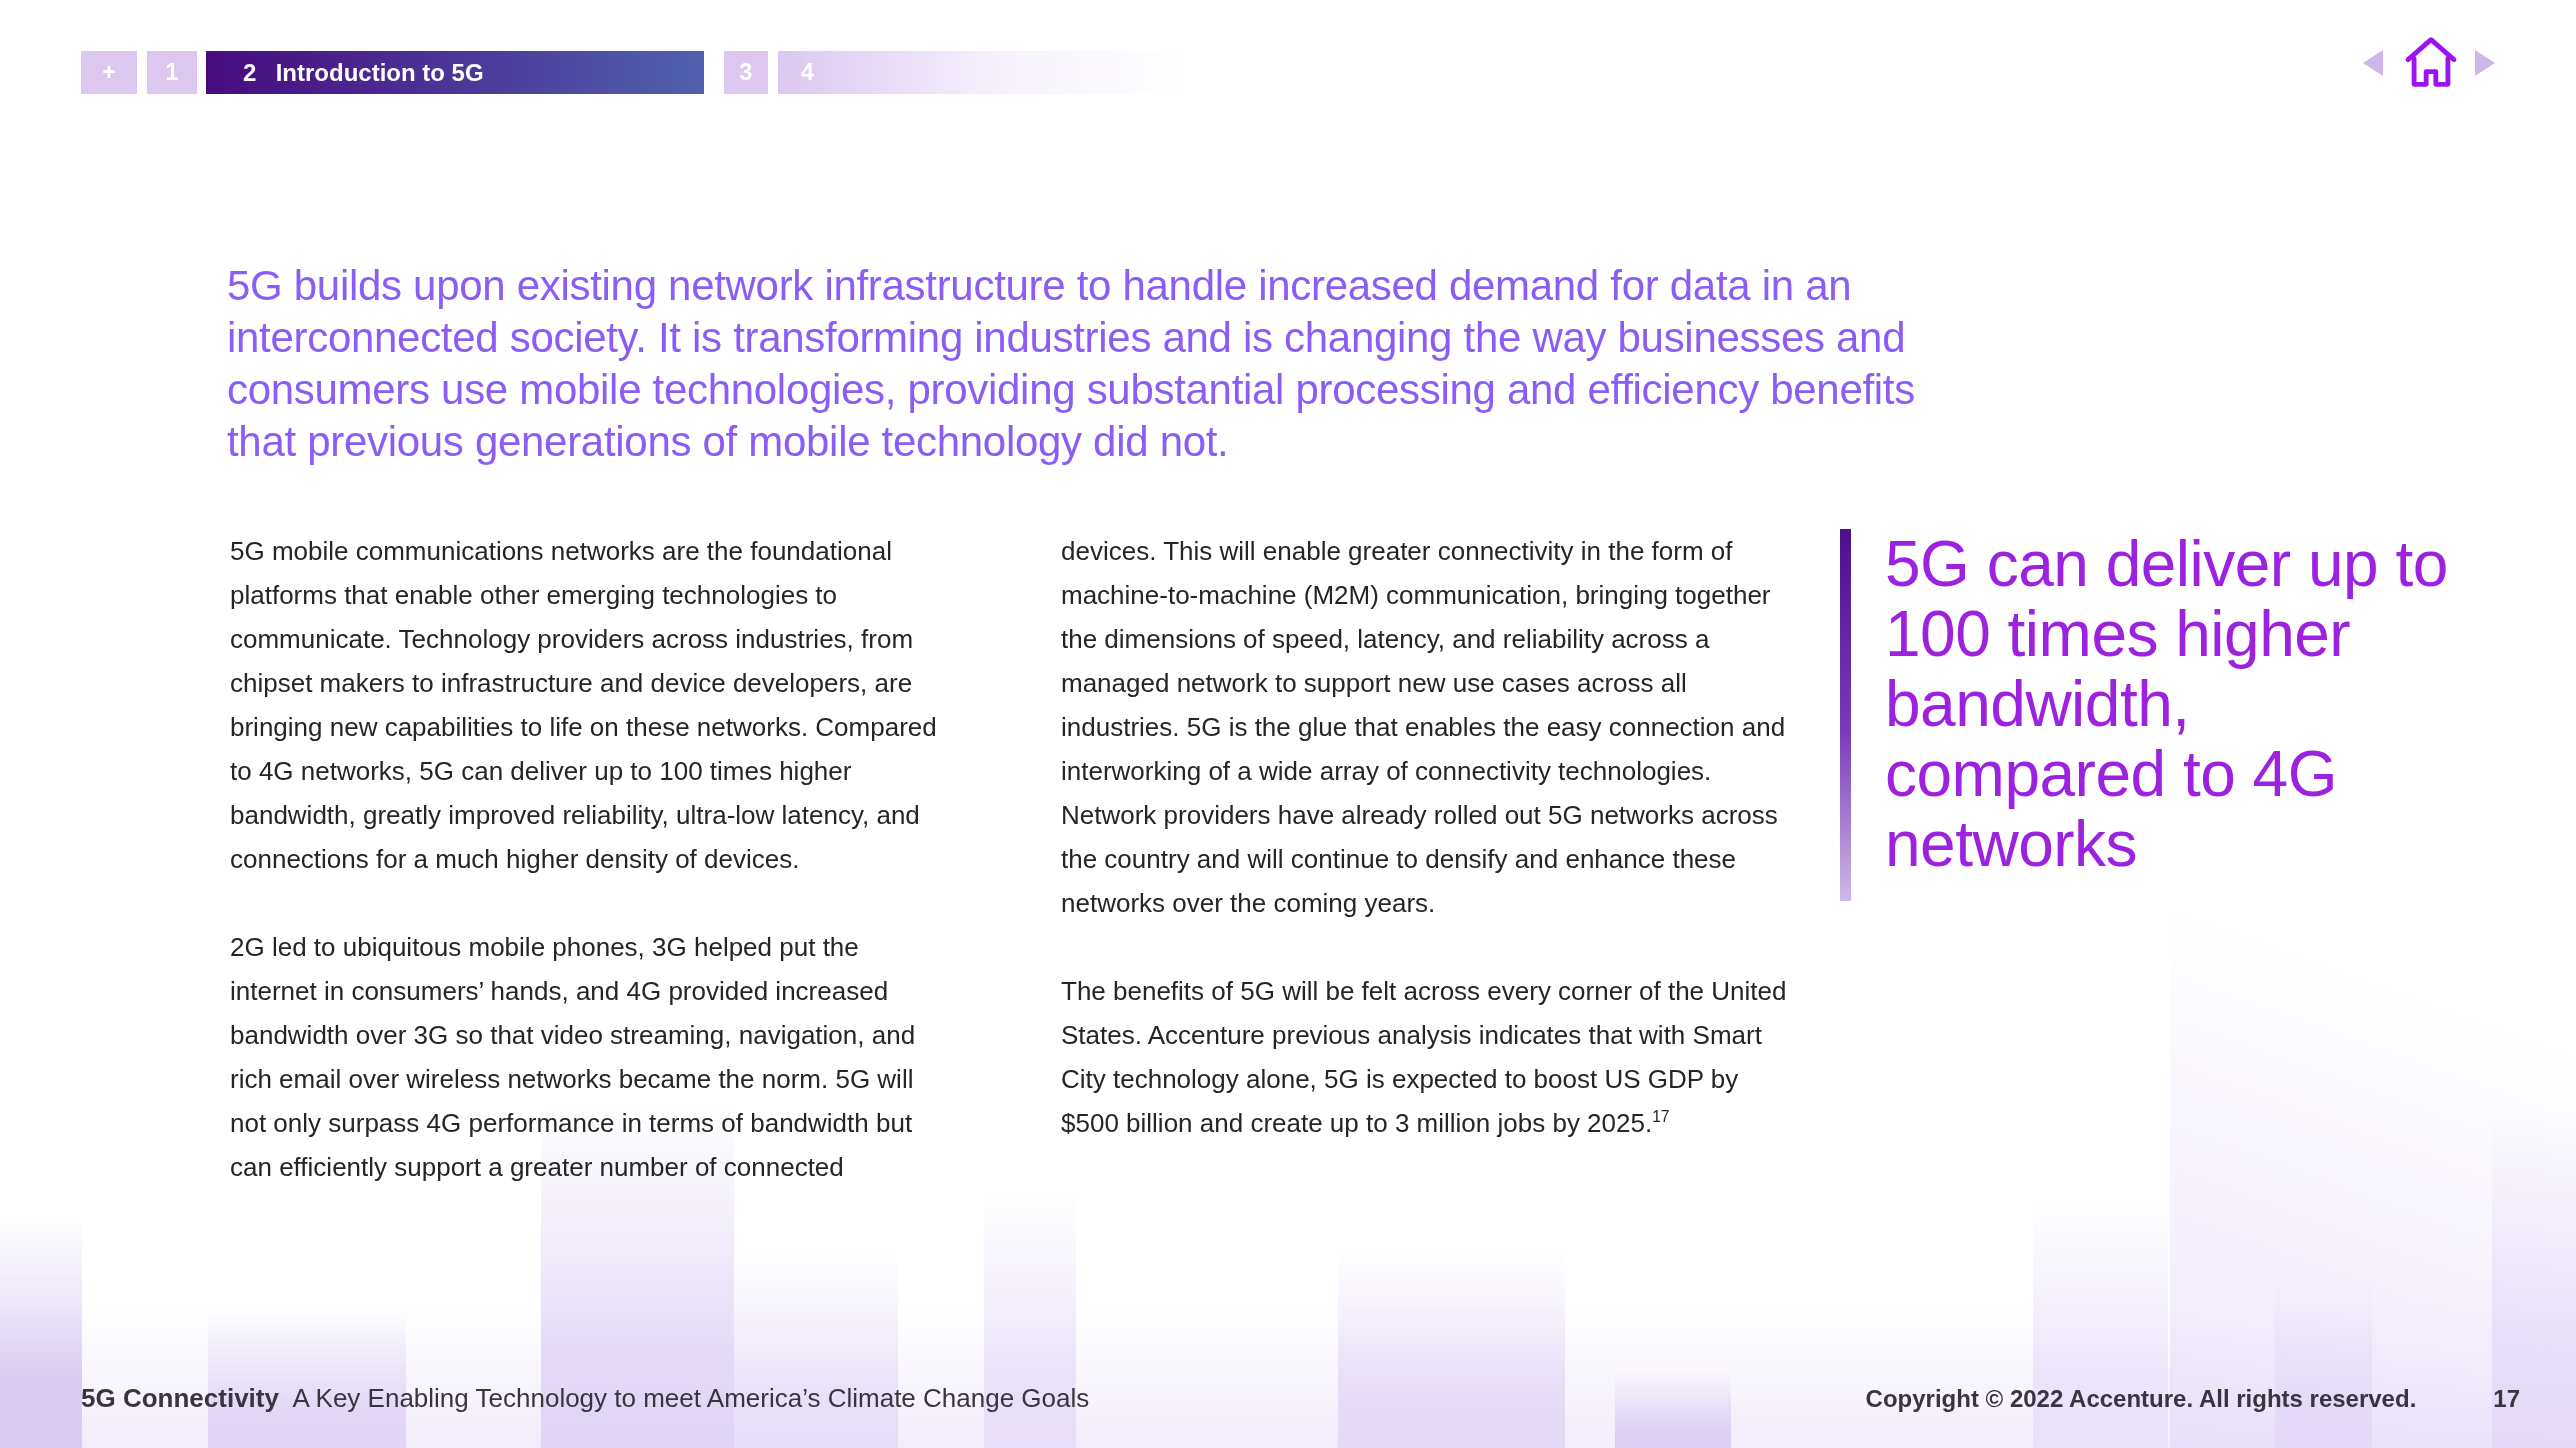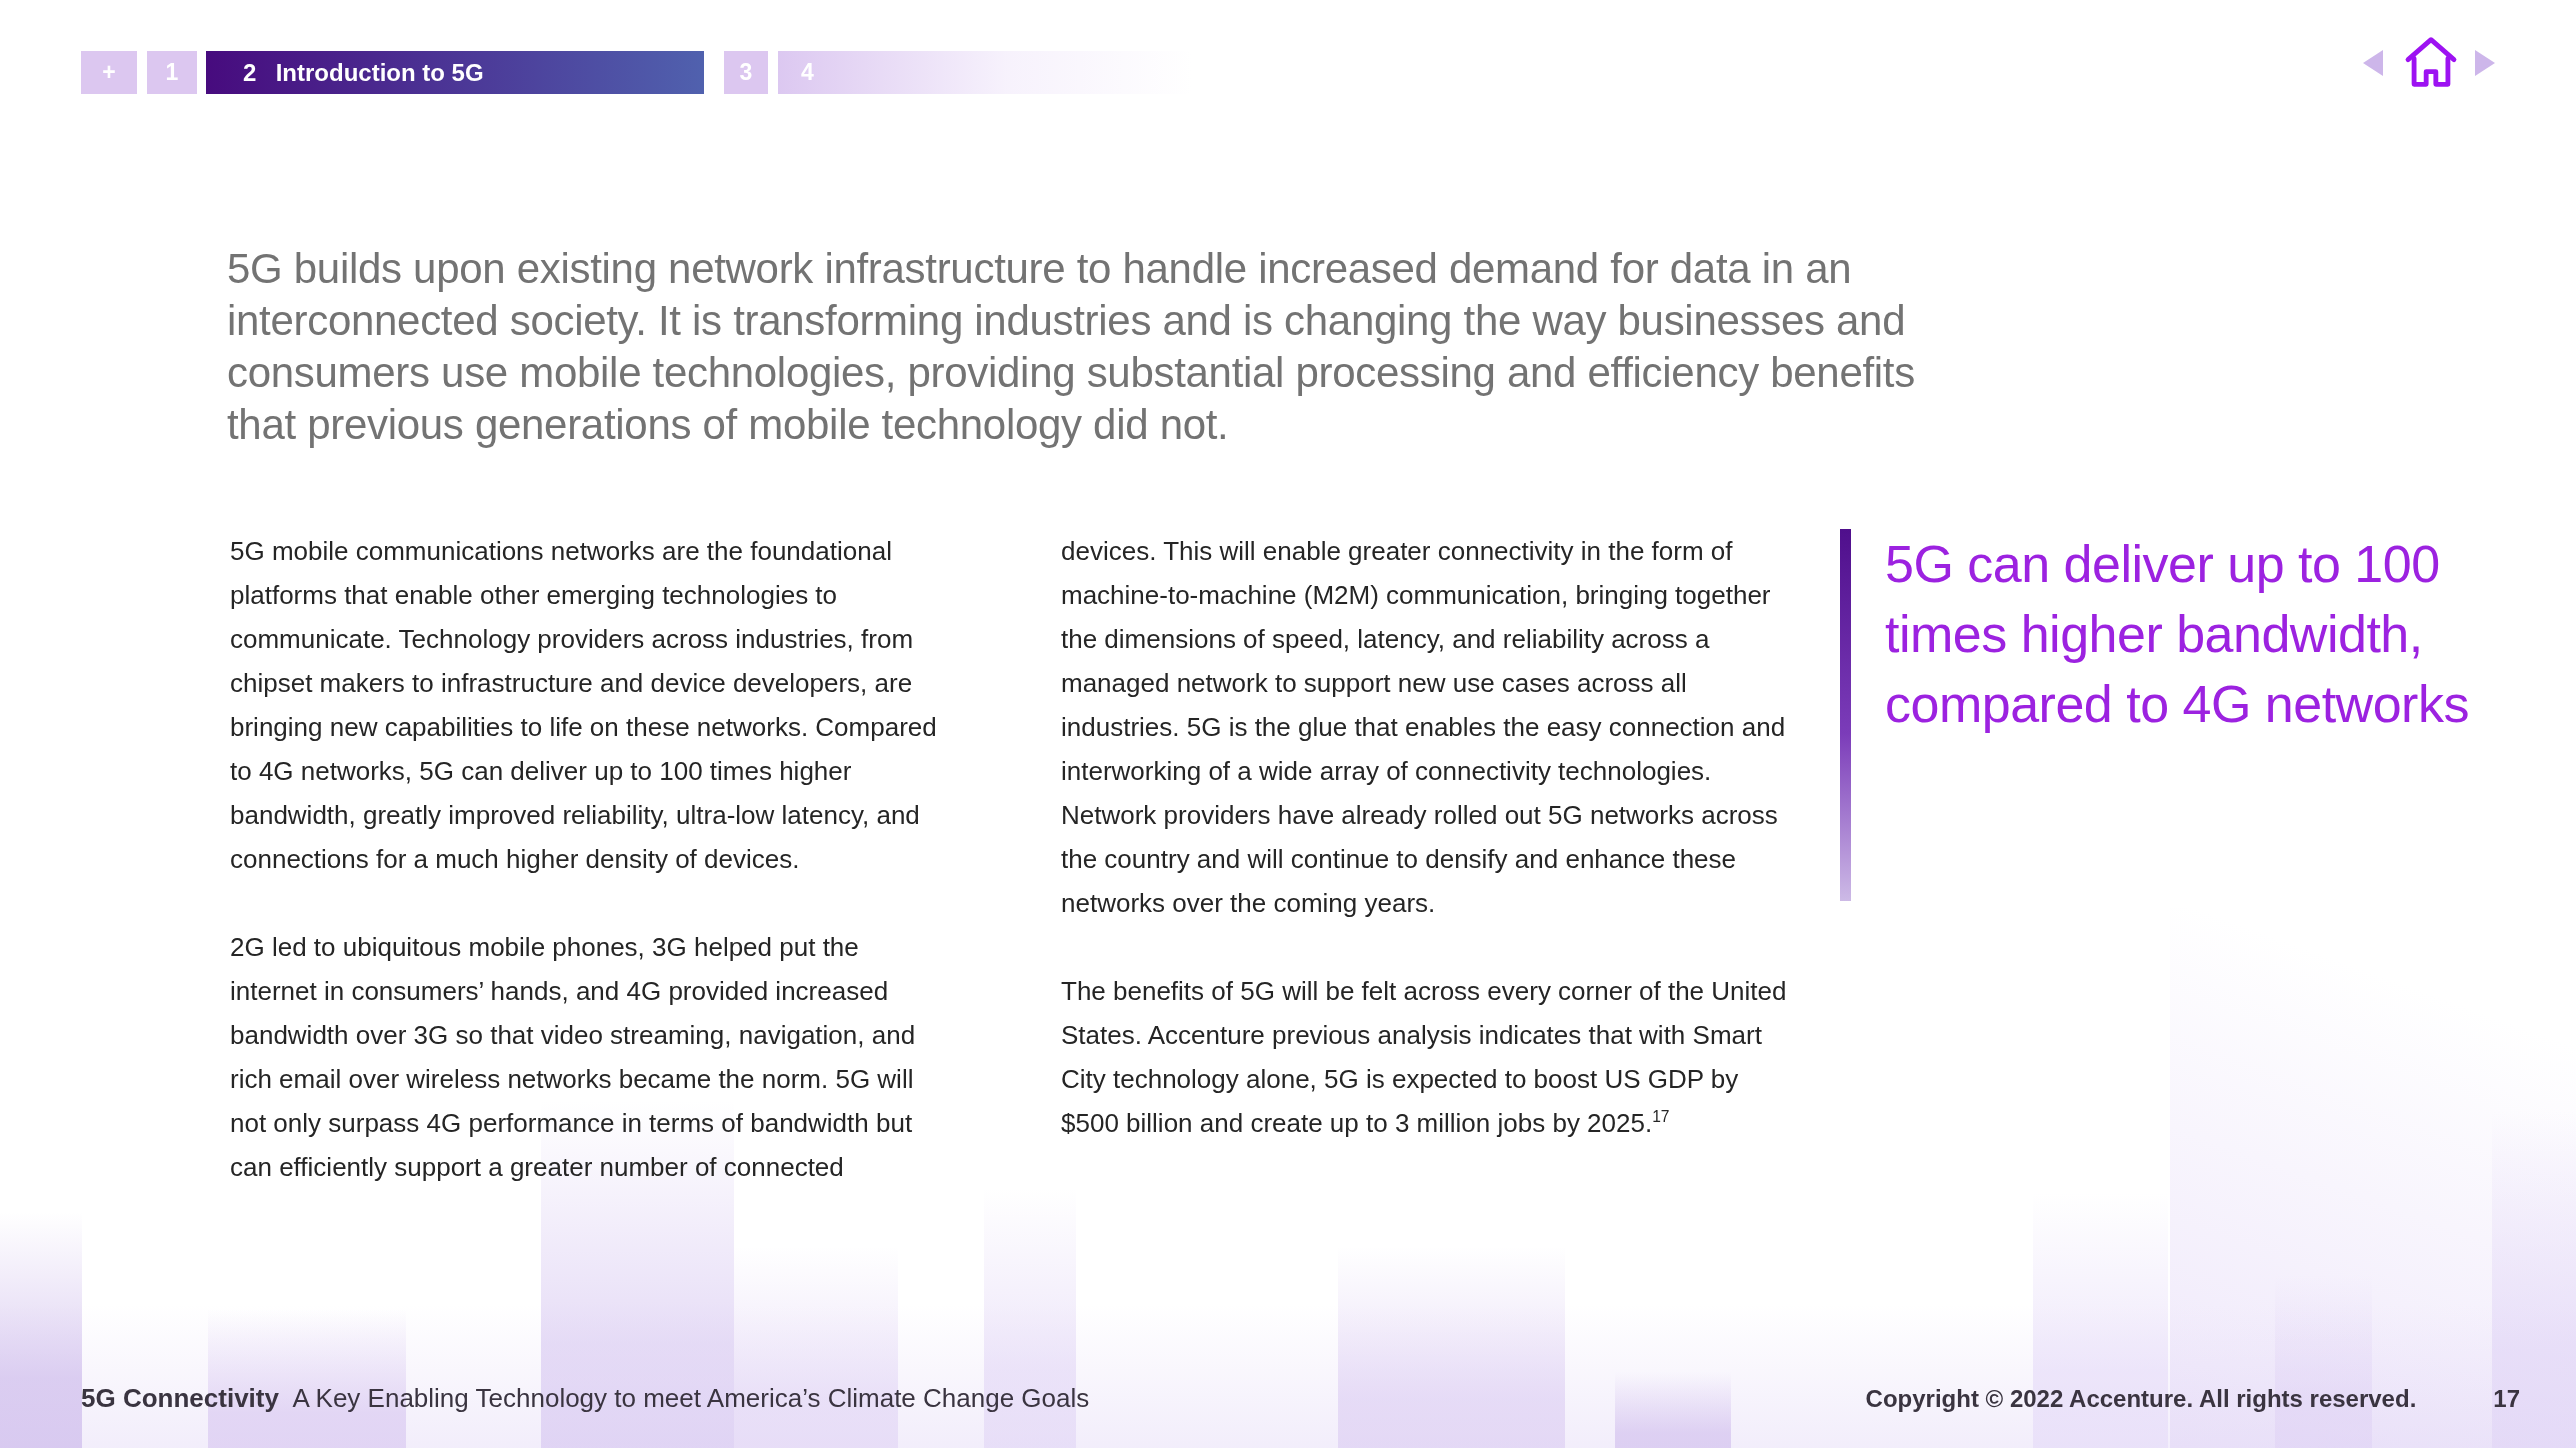--- a/index.html
+++ b/index.html
@@ -65,40 +65,40 @@
   }
   .arrow-right {
     left:2475px; top:50px;
     border-top:13.5px solid transparent; border-bottom:13.5px solid transparent;
     border-left:20px solid #cdb6ea;
   }
   .home { position:absolute; left:2402px; top:33px; width:58px; height:58px; cursor:pointer; }
 
   
   .heading {
-    position:absolute; left:227px; top:243px; width:1748px;
+    position:absolute; left:227px; top:260px; width:1748px;
     font-size:42px; line-height:52px; font-weight:400;
-    letter-spacing:-0.3px; color:#737373;
+    letter-spacing:-0.3px; color:#8b5cf6;
   }
 
   
   .col { position:absolute; top:529px; font-size:26px; line-height:44px; color:#252525; }
   .col p { margin-bottom:44px; }
   .col-left { left:230px;  width:722px; }
   .col-mid  { left:1061px; width:736px; }
   .col sup { font-size:60%; vertical-align:super; line-height:0;text-align:center; }
 
   
   .callout-bar {
     position:absolute; left:1840px; top:529px; width:10.6px; height:372px;
     background:linear-gradient(180deg, #4f0f8c 0%, #7b3cb9 55%, #cdbae6 100%);
   }
   .callout-text {
     position:absolute; left:1885px; top:529px; width:589px;
-    font-size:52px; line-height:70px; letter-spacing:-0.5px;
+    font-size:64px; line-height:70px; letter-spacing:-0.5px;
     color:#9c22e0; font-weight:400;
   }
 
   
   .footer-left {
     position:absolute; left:81px; top:1383px;
     font-size:26px; color:#3a3440;
   }
   .doc-title { font-weight:bold; margin-right:13.5px; }
   .footer-right {

